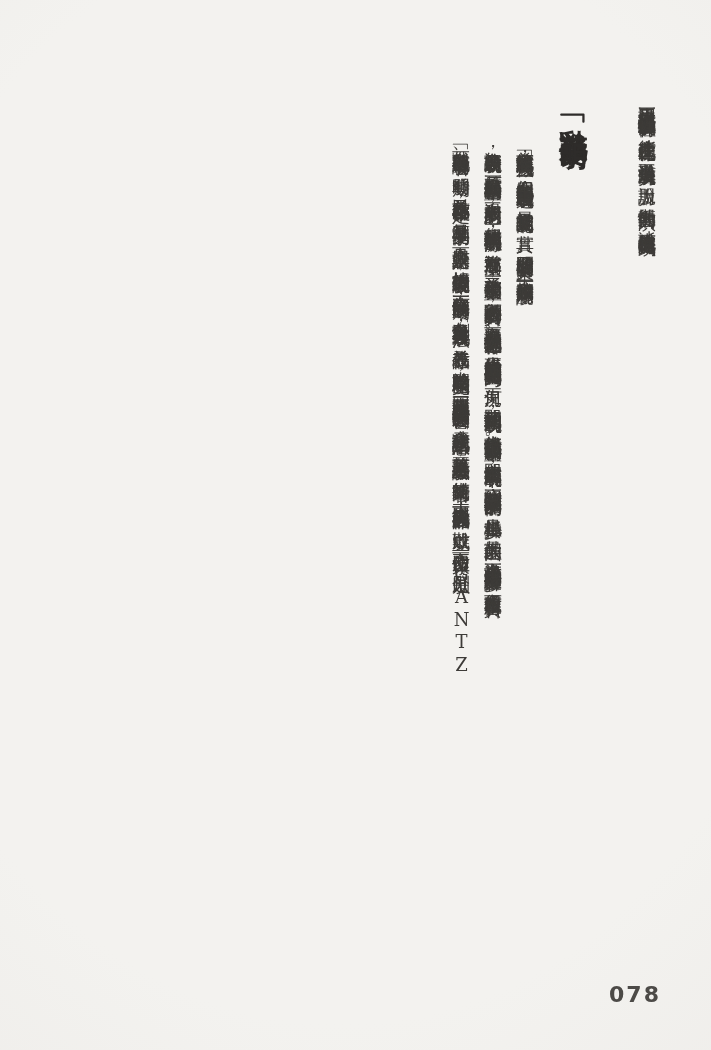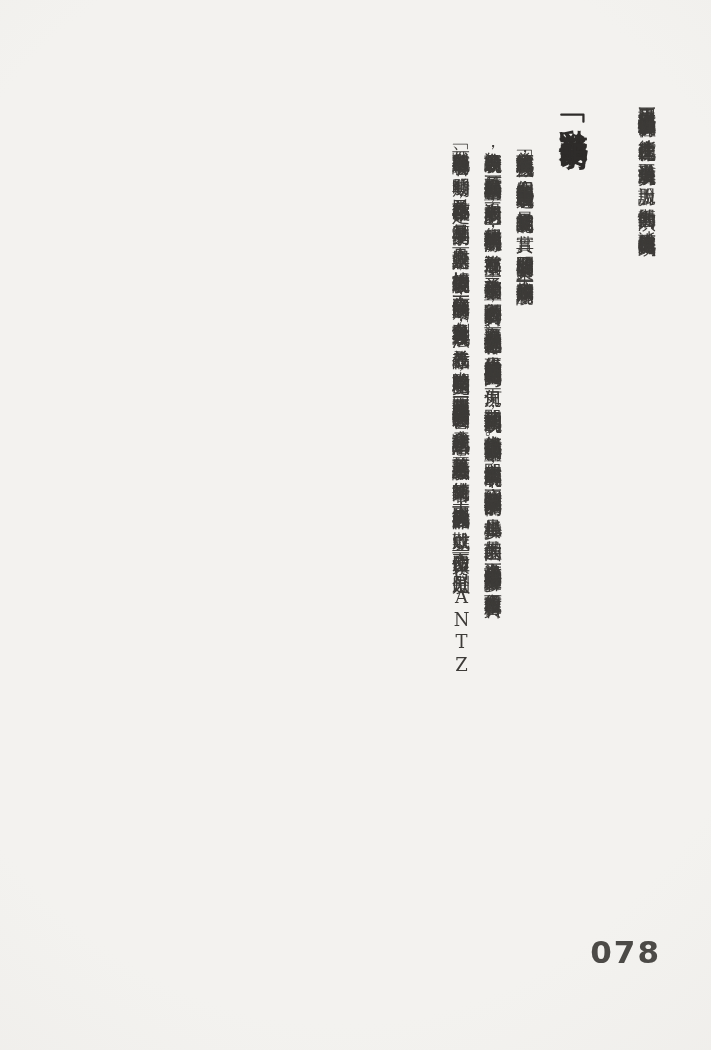--- a/index.html
+++ b/index.html
@@ -48,24 +48,24 @@
     font-weight: bold;
     color: #2e2c2a;
     text-indent: 0;
   }
   .upright {
     text-orientation: upright;
     letter-spacing: 1.5px;
   }
   .page-number {
     position: absolute;
-    top: 934px;
+    top: 982px;
     right: 50px;
     font-family: "DejaVu Sans", "Liberation Sans", sans-serif;
-    font-size: 31px;
+    font-size: 22px;
     font-weight: bold;
     letter-spacing: 2px;
     color: #4c4a47;
   }
 </style>
 </head>
 <body>
 
 <div class="page">
 

